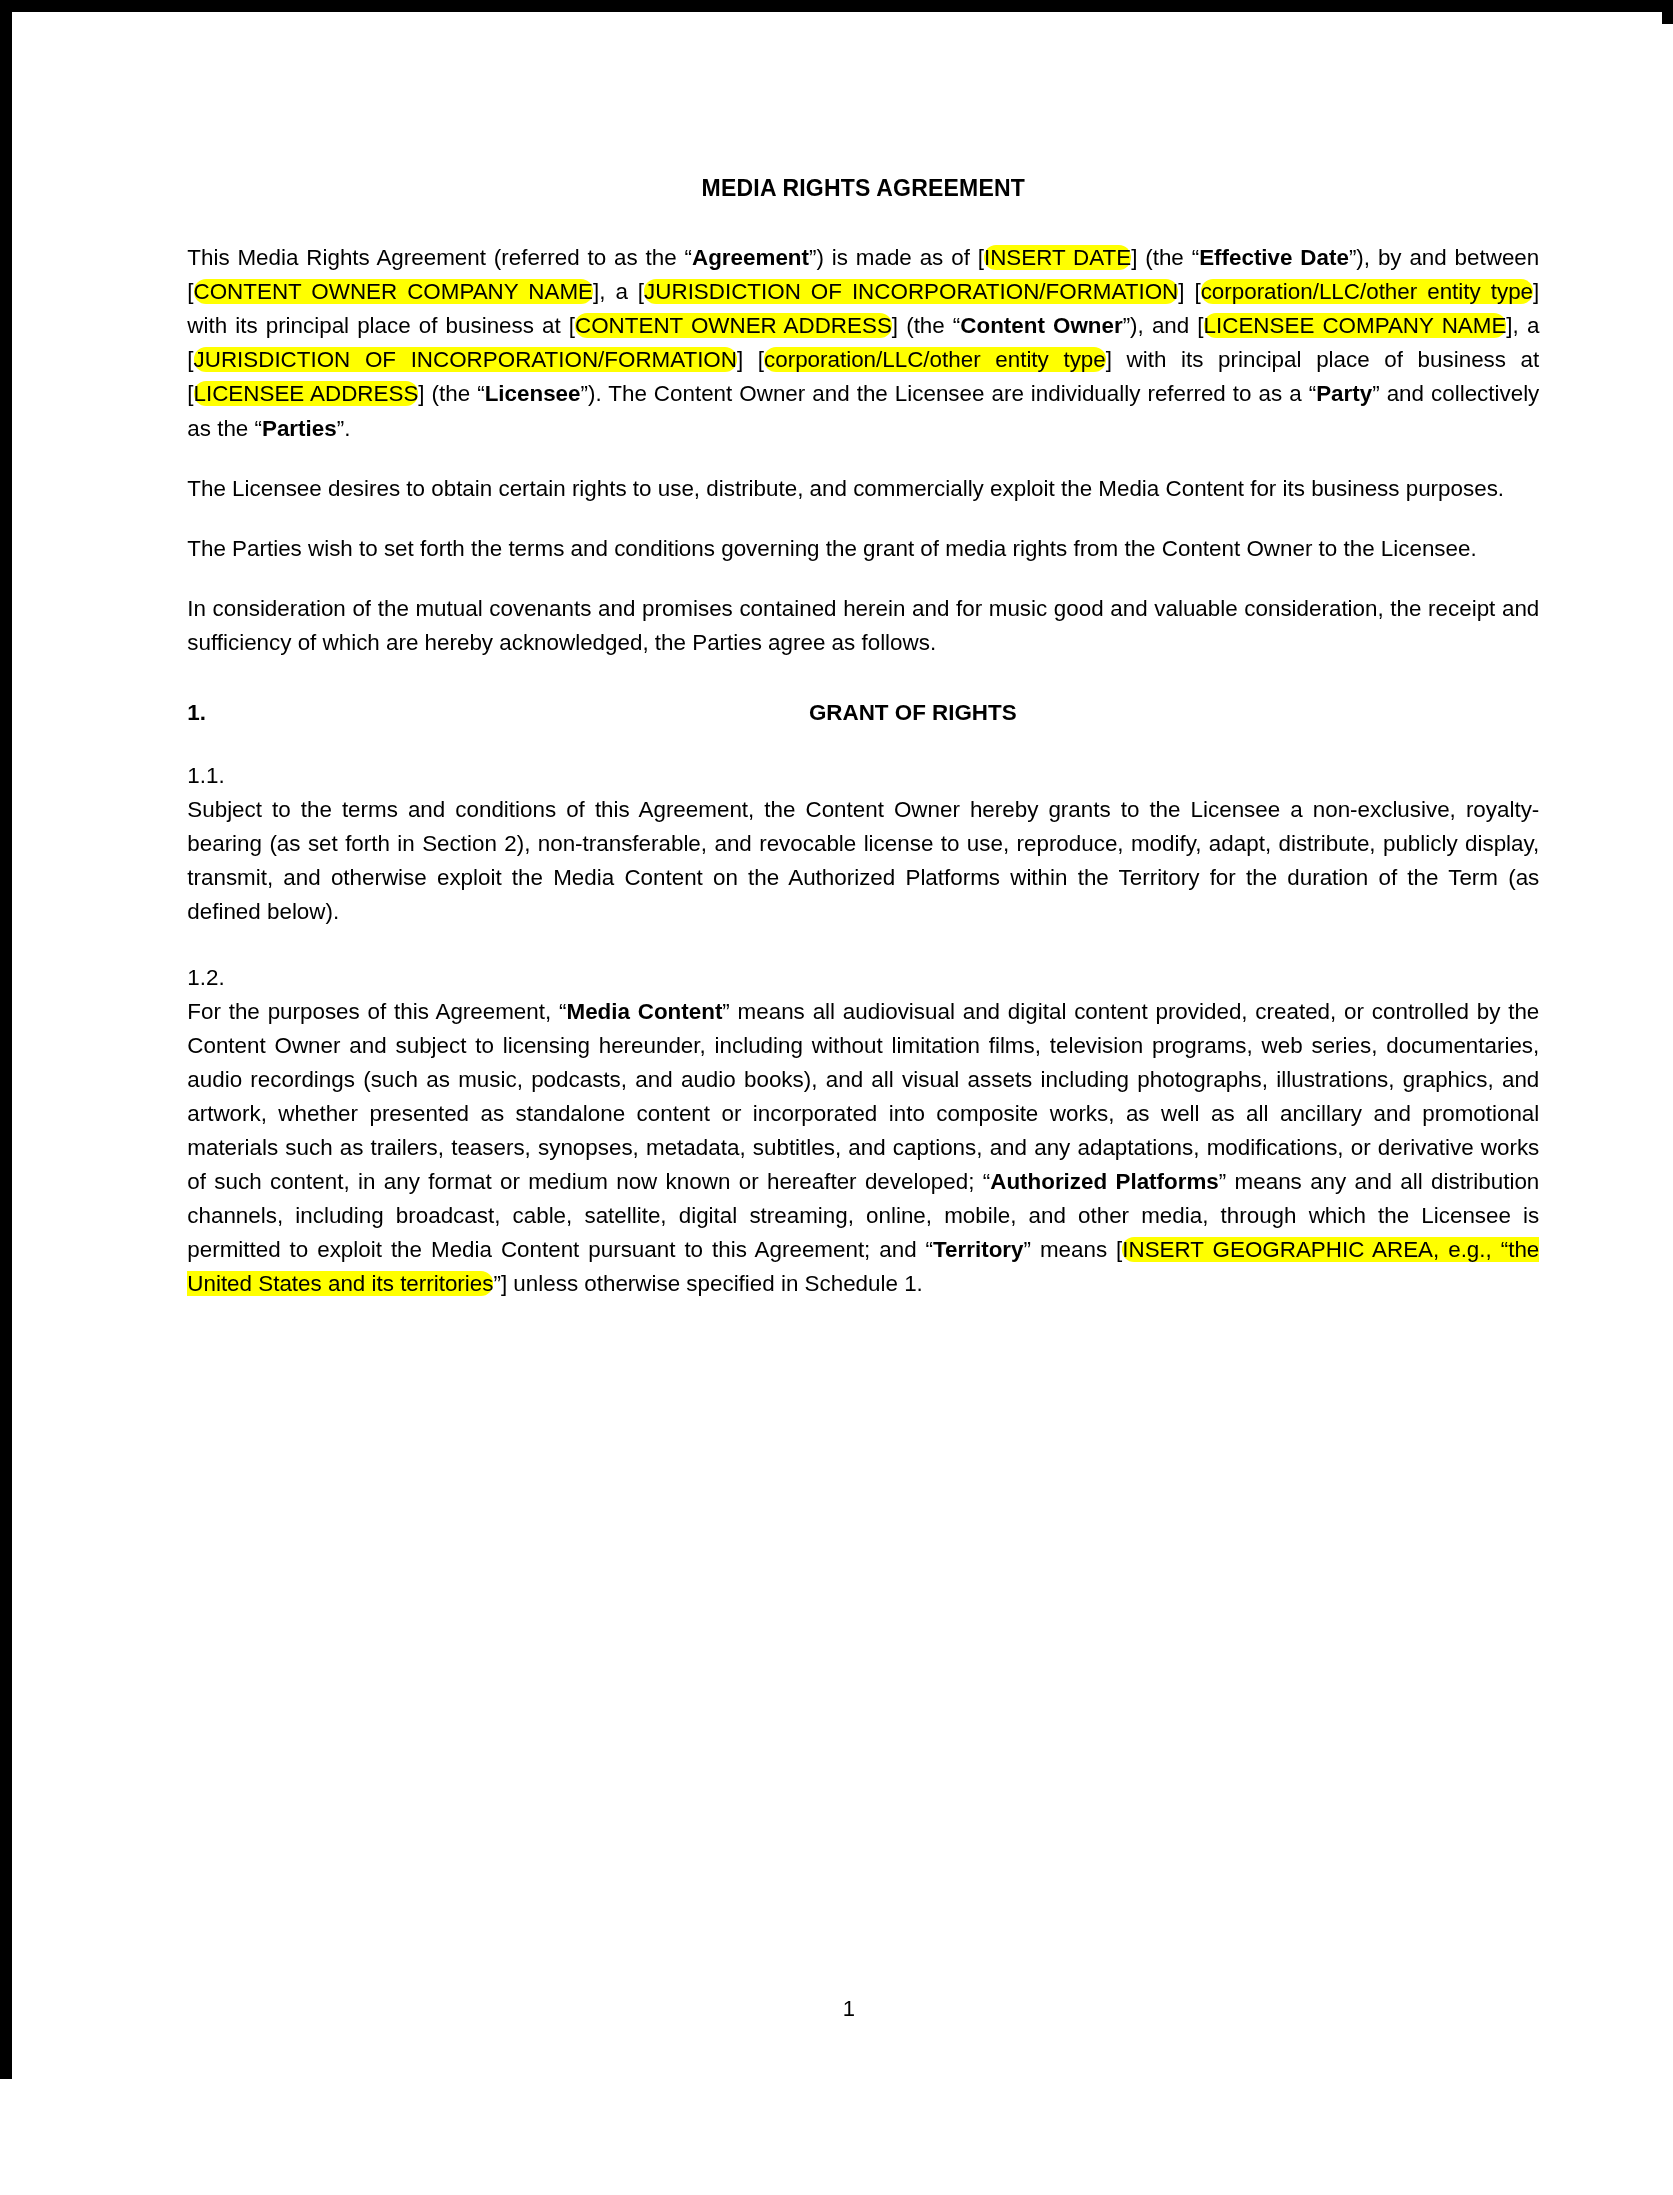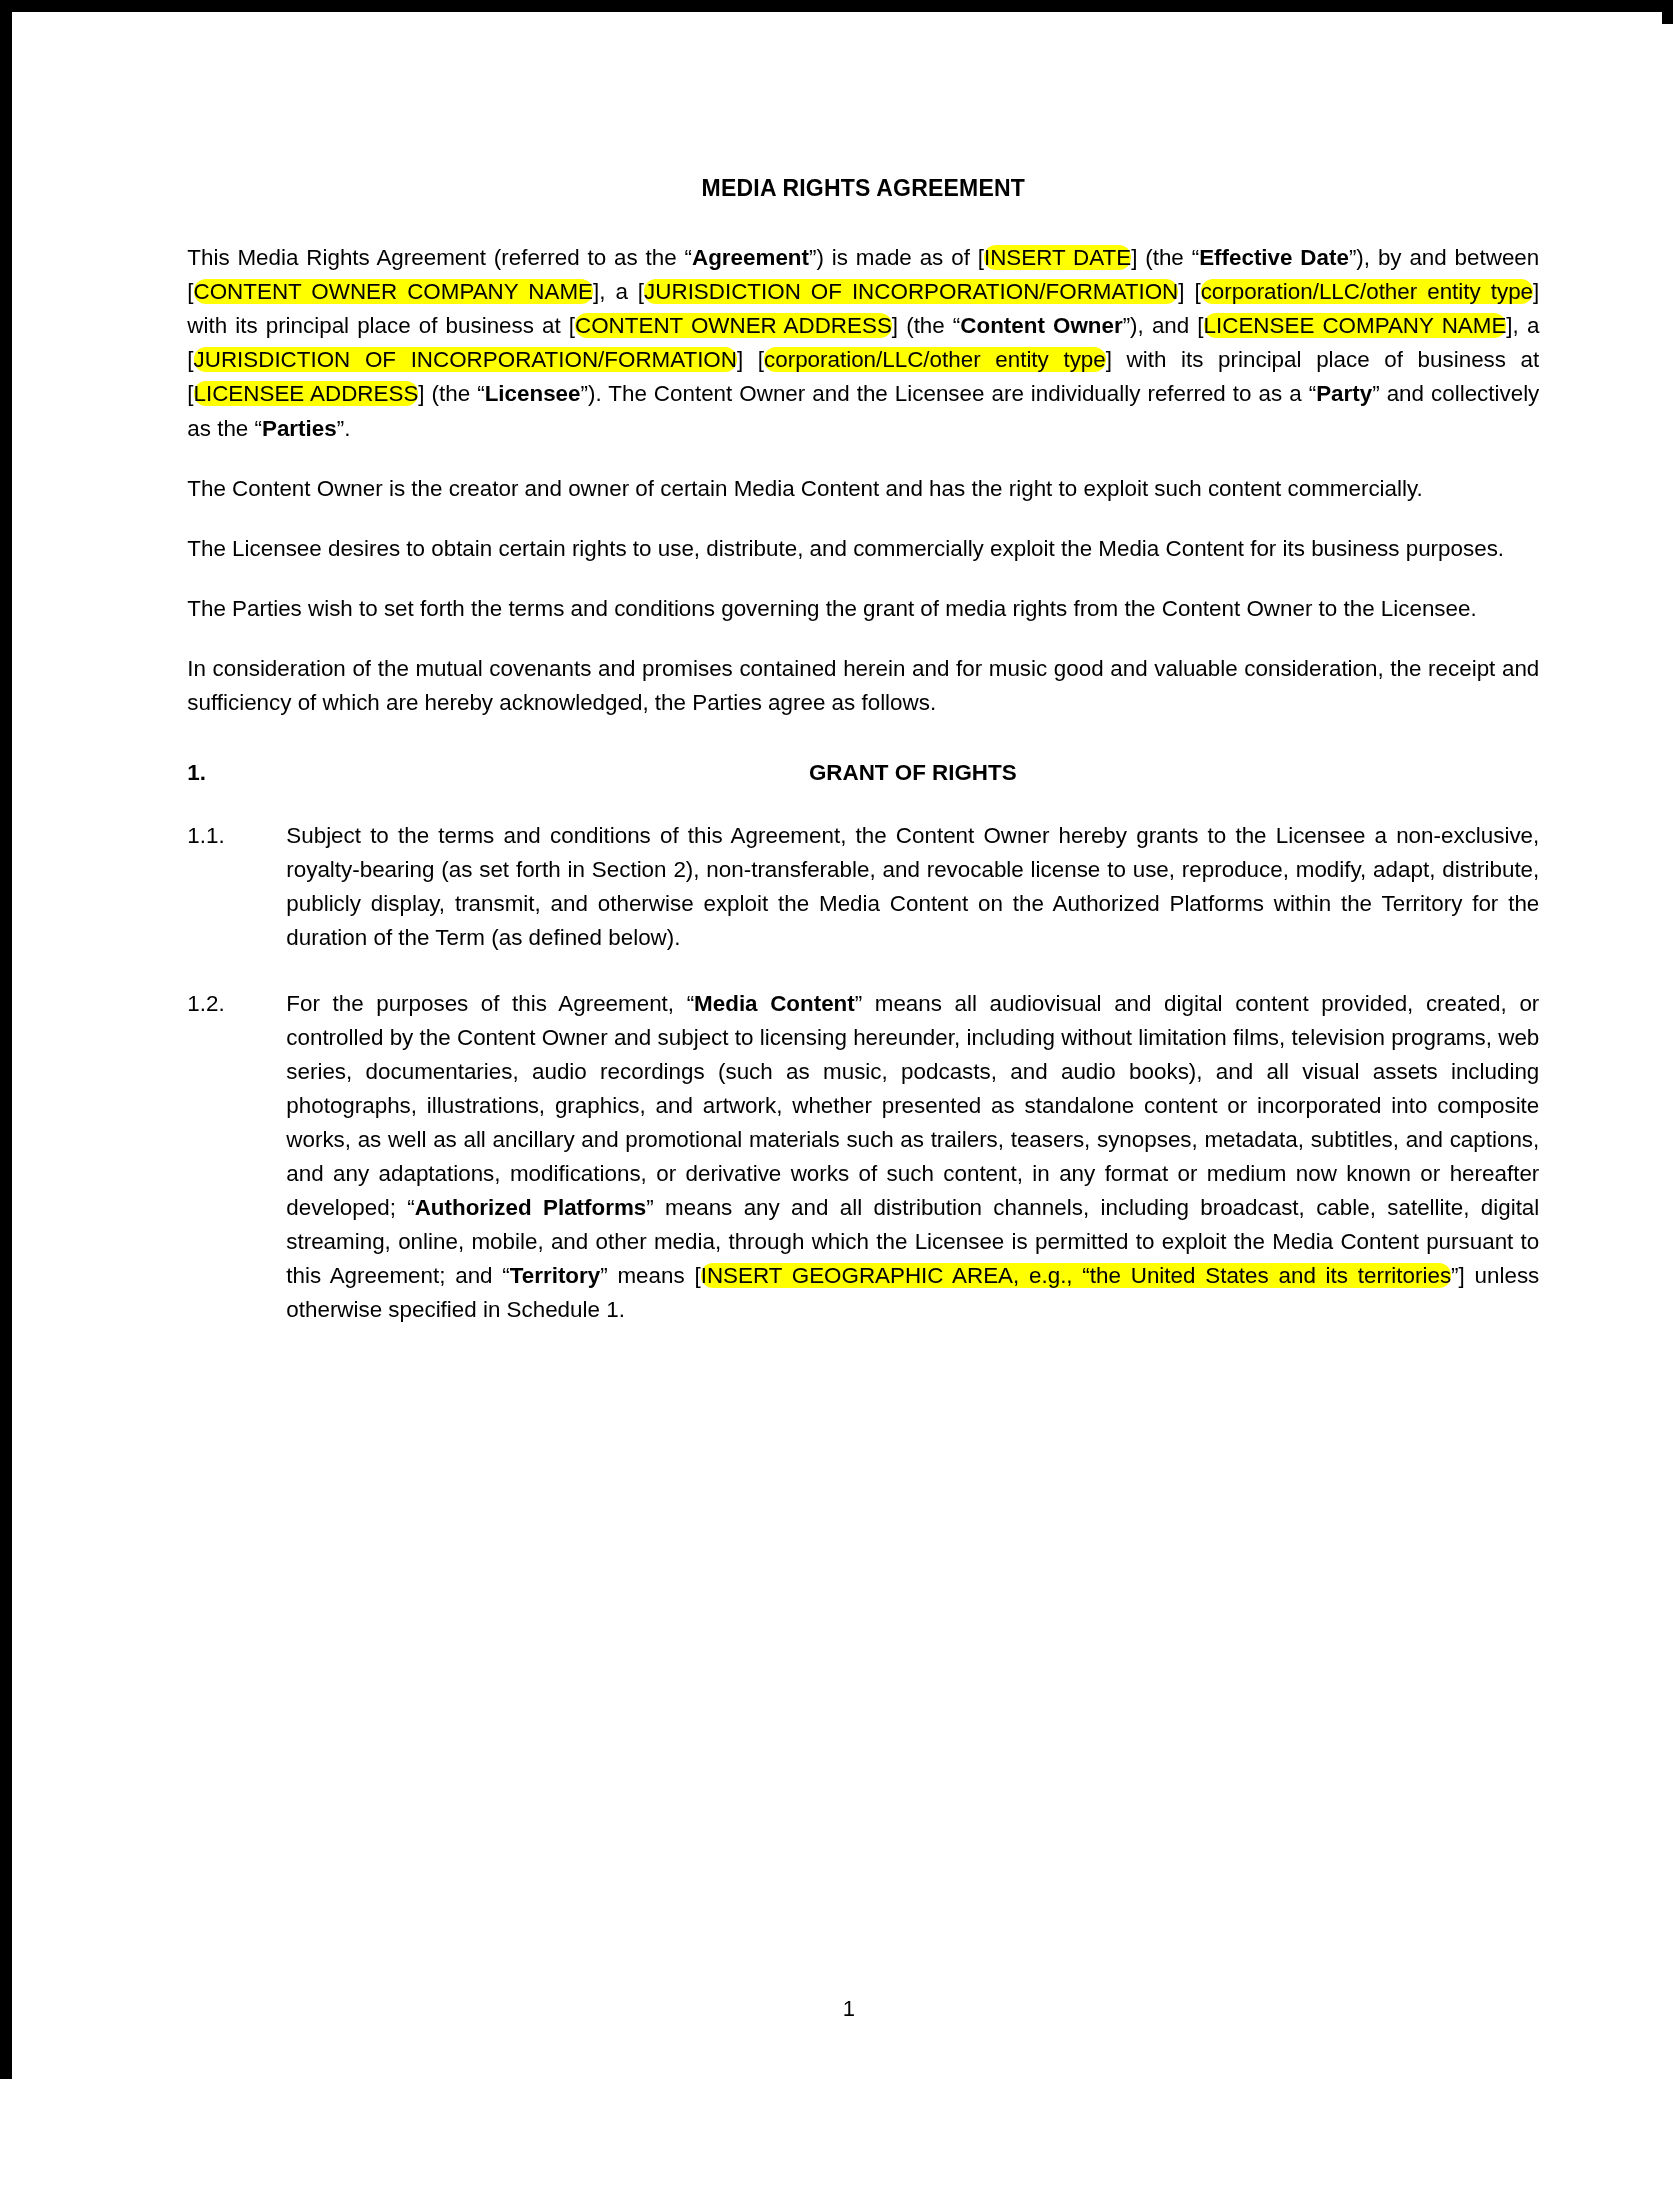--- a/index.html
+++ b/index.html
@@ -82,20 +82,21 @@
     flex: 1;
     text-align: center;
   }
 
   .clause {
     display: flex;
     margin: 0 0 32px 0;
     font-size: 22.4px;
     line-height: 1.52;
     color: #000;
+    flex-direction: column;
   }
   .clause .num {
     width: 99px;
     flex: none;
   }
   .clause .body {
     flex: 1;
     text-align: justify;
     text-justify: inter-word;
   }
@@ -115,21 +116,20 @@
 
 <div class="page">
   <div class="scan-frame">
     <div class="sheet">
       <div class="content">
 
         <h1 class="doc-title">MEDIA RIGHTS AGREEMENT</h1>
 
         <p class="para"><span>This Media Rights Agreement (referred to as the “</span><b>Agreement</b><span>”) is made as of [</span><span class="hl">INSERT DATE</span><span>] (the “</span><b>Effective Date</b><span>”), by and between [</span><span class="hl">CONTENT OWNER COMPANY NAME</span><span>], a [</span><span class="hl">JURISDICTION OF INCORPORATION/FORMATION</span><span>] [</span><span class="hl">corporation/LLC/other entity type</span><span>] with its principal place of business at [</span><span class="hl">CONTENT OWNER ADDRESS</span><span>] (the “</span><b>Content Owner</b><span>”), and [</span><span class="hl">LICENSEE COMPANY NAME</span><span>], a [</span><span class="hl">JURISDICTION OF INCORPORATION/FORMATION</span><span>] [</span><span class="hl">corporation/LLC/other entity type</span><span>] with its principal place of business at [</span><span class="hl">LICENSEE ADDRESS</span><span>] (the “</span><b>Licensee</b><span>”). The Content Owner and the Licensee are individually referred to as a “</span><b>Party</b><span>” and collectively as the “</span><b>Parties</b><span>”.</span></p>
 
-        <p class="para">The Content Owner is the creator and owner of certain Media Content and has the right to exploit such content commercially.</p>
 
         <p class="para">The Licensee desires to obtain certain rights to use, distribute, and commercially exploit the Media Content for its business purposes.</p>
 
         <p class="para">The Parties wish to set forth the terms and conditions governing the grant of media rights from the Content Owner to the Licensee.</p>
 
         <p class="para">In consideration of the mutual covenants and promises contained herein and for music good and valuable consideration, the receipt and sufficiency of which are hereby acknowledged, the Parties agree as follows.</p>
 
         <div class="clause-head">
           <span class="num">1.</span>
           <span class="ttl">GRANT OF RIGHTS</span>

